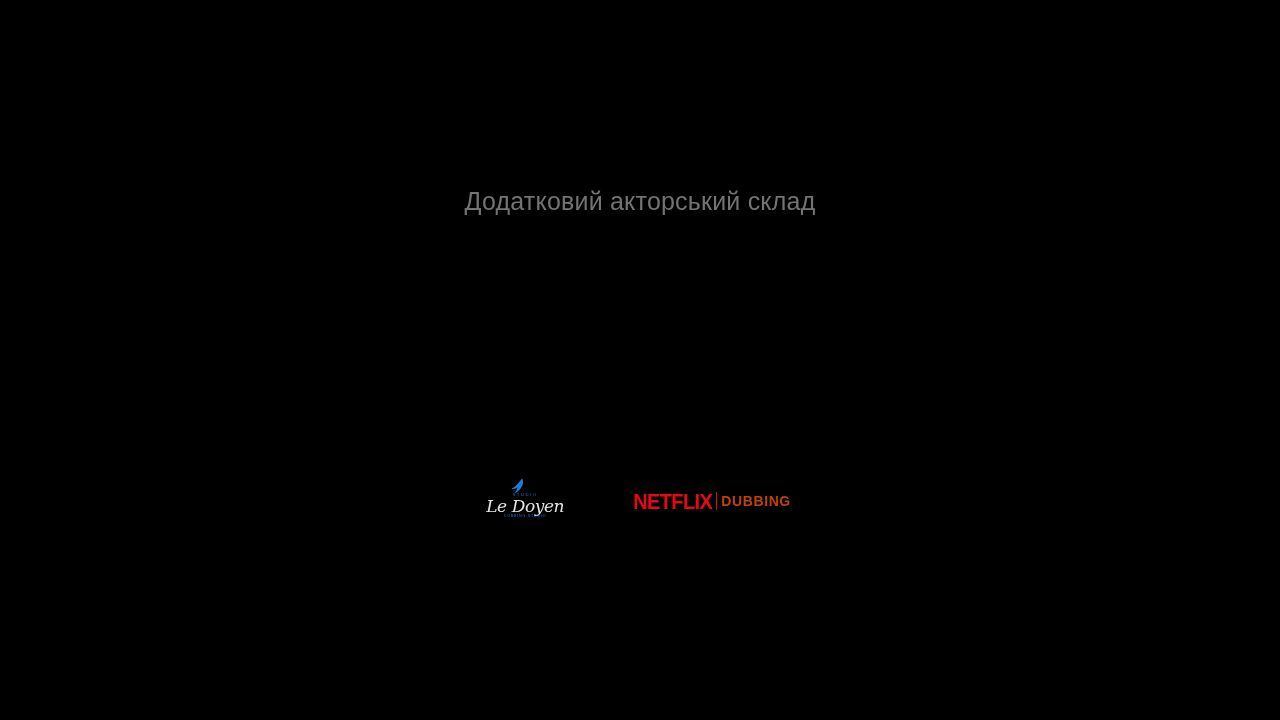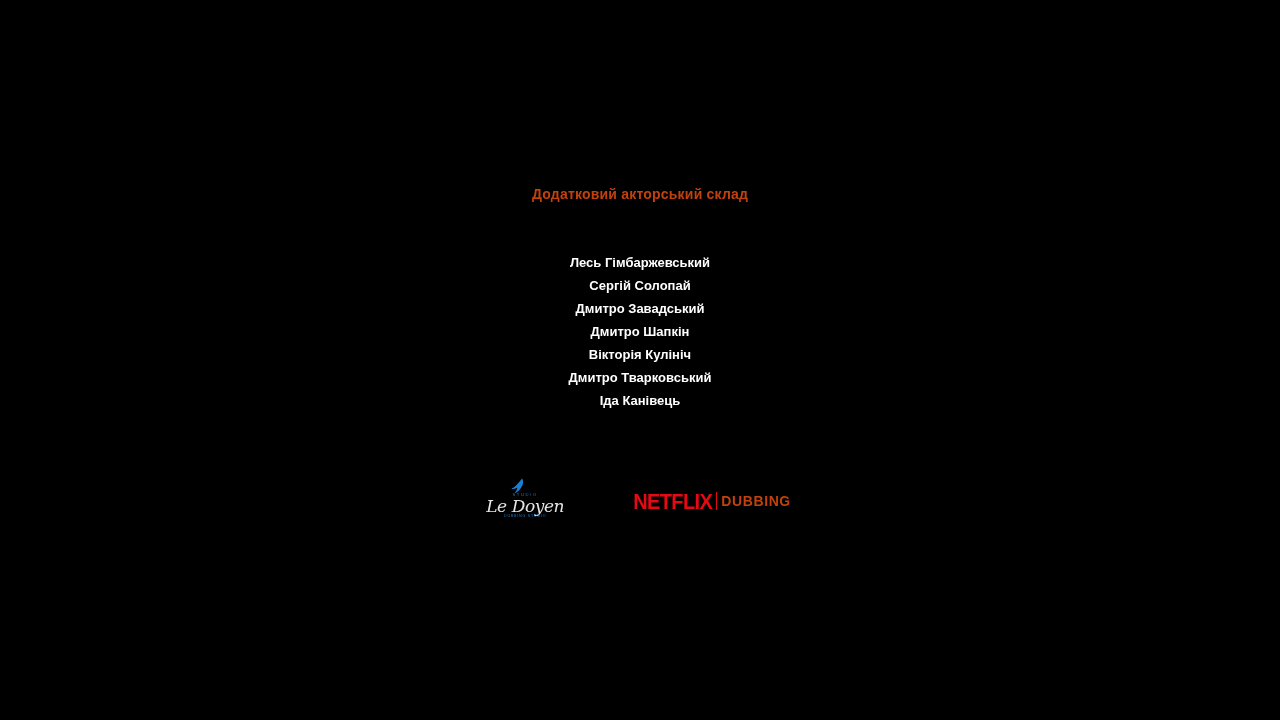--- a/index.html
+++ b/index.html
@@ -21,24 +21,24 @@
     background: #000000;
   }
   .credits {
     position: absolute;
     left: 0;
     right: 0;
     top: 186px;
     text-align: center;
   }
   .credits-title {
-    font-size: 14px;
-    font-weight: bold;
+    font-size: 25px;
+    font-weight: normal;
     letter-spacing: 0.2px;
-    color: #c2410c;
+    color: #737373;
     line-height: 1.2;
   }
   .columns {
     margin-top: 48px;
     display: flex;
     justify-content: center;
     gap: 0px;
   }
   .col {
     width: 286px;
@@ -140,29 +140,20 @@
 </style>
 </head>
 <body>
 
 <div class="screen">
 
   <div class="credits">
     <div class="credits-title">Додатковий акторський склад</div>
 
     <div class="columns">
-      <div class="col col-left">
-        <div class="name">Лесь Гімбаржевський</div>
-        <div class="name">Сергій Солопай</div>
-        <div class="name">Дмитро Завадський</div>
-        <div class="name">Дмитро Шапкін</div>
-        <div class="name">Вікторія Кулініч</div>
-        <div class="name">Дмитро Тварковський</div>
-        <div class="name">Іда Канівець</div>
-      </div>
     </div>
   </div>
 
   <div class="logos">
 
     <div class="doyon-logo">
       <svg class="doyon-bird" viewBox="0 0 18 16">
         <path d="M13 0.5 C11 3 9 5.5 7 7.5 C5.5 9 4 10 2.5 10.5 C4.5 11.5 6.5 11 8.5 9.5 C8 11.5 7 13.5 5.5 15.5 C9 14 12 11 13.5 7 C14.5 4.5 14.2 2 13 0.5 Z" fill="#1a7fd4"></path>
       </svg>
       <div class="doyon-sub">STUDIO</div>

